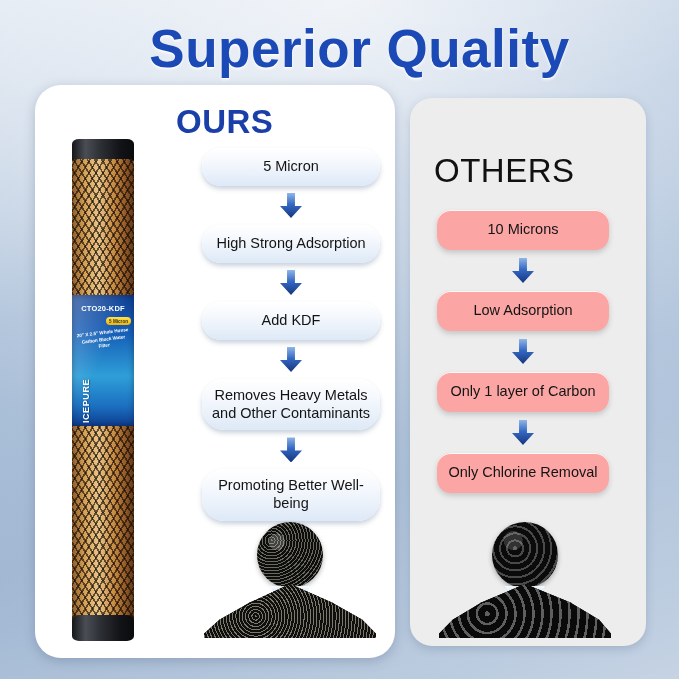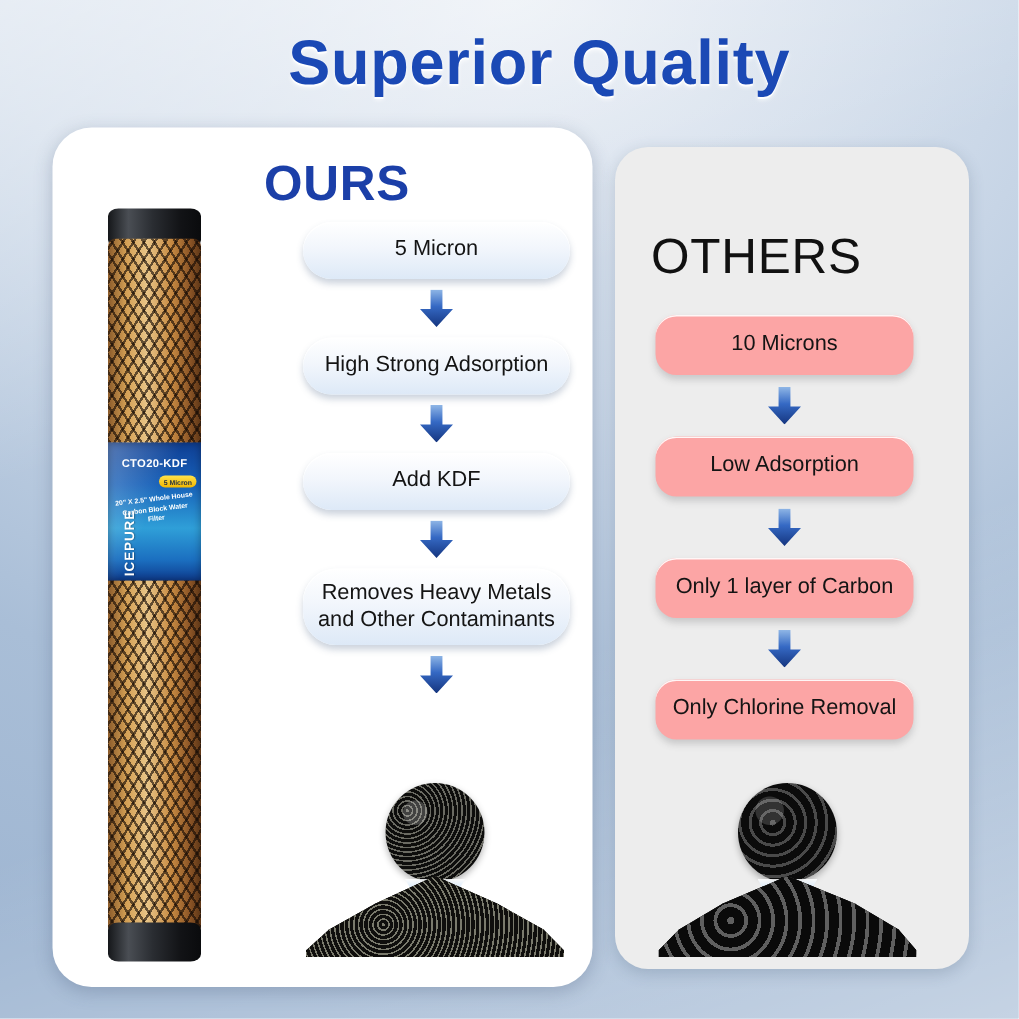--- a/index.html
+++ b/index.html
@@ -14,21 +14,21 @@
     position:absolute;inset:0;
     background:linear-gradient(160deg, rgba(255,255,255,.55) 0%, rgba(255,255,255,0) 35%,
                rgba(255,255,255,0) 62%, rgba(255,255,255,.40) 100%);
     pointer-events:none;
   }
 
   
   .title{
     position:absolute;left:0;right:0;top:18px;
     text-align:center;
-    font-size:42px;font-weight:bold;letter-spacing:.5px;
+    font-size:53px;font-weight:bold;letter-spacing:.5px;
     color:#1b49b5;
     text-shadow:0 2px 3px rgba(255,255,255,.75), 0 1px 0 rgba(255,255,255,.9);
     padding-left:40px;
   }
 
   
   .panel-ours{
     position:absolute;left:35px;top:85px;width:360px;height:573px;
     background:#ffffff;border-radius:26px;
     box-shadow:0 3px 12px rgba(60,80,110,.28);
@@ -90,21 +90,21 @@
   .cap-top{top:0;}
   .cap-bot{bottom:0;}
   .body-tube{
     position:absolute;left:0;top:20px;width:62px;height:464px;border-radius:5px;
     background:
       repeating-linear-gradient(58deg, rgba(20,10,4,.62) 0 1.6px, rgba(255,255,255,0) 1.6px 6px),
       repeating-linear-gradient(-58deg, rgba(20,10,4,.62) 0 1.6px, rgba(255,255,255,0) 1.6px 6px),
       linear-gradient(90deg,#8a5a2a 0%,#d4a055 20%,#e8c487 42%,#c78a42 68%,#8c5526 88%,#5d3617 100%);
   }
   .label{
-    position:absolute;left:0;top:156px;width:62px;height:92px;
+    position:absolute;left:0;top:156px;width:62px;height:131px;
     background:
       linear-gradient(115deg, rgba(255,255,255,.30) 0%, rgba(255,255,255,0) 48%),
       linear-gradient(180deg,#0f3f94 0%,#1760b8 30%,#2f9fd8 62%,#1b6fc0 85%,#0e3c8e 100%);
     box-shadow:inset 0 0 6px rgba(0,0,0,.35);
     overflow:hidden;
     text-decoration:underline;
   }
   .label-sku{
     position:absolute;left:0;right:0;top:9px;text-align:center;
     color:#ffffff;font-size:7.5px;font-weight:bold;letter-spacing:.2px;
@@ -200,20 +200,21 @@
 
 <div class="flow flow-ours">
   <div class="pill">5 Micron</div>
   <div class="arrow"></div>
   <div class="pill">High Strong Adsorption</div>
   <div class="arrow"></div>
   <div class="pill">Add KDF</div>
   <div class="arrow"></div>
   <div class="pill">Removes Heavy Metals and Other Contaminants</div>
   <div class="arrow"></div>
+  <div class="pill">Promoting Better Well-being</div>
 </div>
 
 <div class="carbon carbon-ours">
   <div class="magnify mag-fine"></div>
   <div class="cone"></div>
   <div class="pile pile-fine"></div>
 </div>
 
 <div class="panel-others"></div>
 <div class="hdr-others">OTHERS</div>

